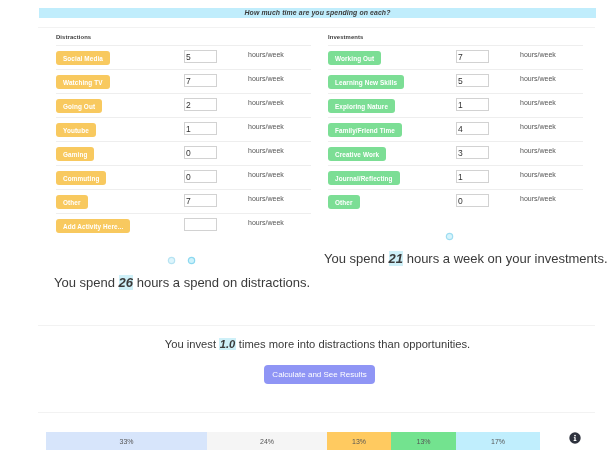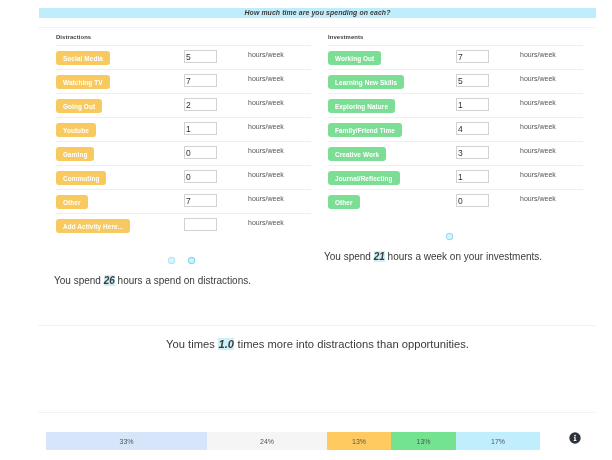--- a/index.html
+++ b/index.html
@@ -53,21 +53,21 @@
     border:1px solid #d2d2d2; background:#fff; font-size:8.5px;
     color:#333; padding:0 1px; line-height:11px;
     font-family:"Liberation Sans", sans-serif;
   }
   .unit {
     position:absolute; left:192px; top:2px; height:13px; line-height:13px;
     font-size:7px; color:#555;
   }
 
   
-  .summary { position:absolute; font-size:10px; color:#3a3a3a; }
+  .summary { position:absolute; font-size:13px; color:#3a3a3a; }
   .summary b { font-style:italic; font-weight:bold; background:#cff0f8; }
 
   
   .divider { position:absolute; left:38px; width:557px; height:1px; background:#f2f2f2; }
   .statement {
     position:absolute; left:39px; width:557px; top:338px; text-align:center;
     font-size:11.2px; color:#3a3a3a;
   }
   .statement b { font-style:italic; font-weight:bold; background:#cef0f8; padding:0 0.5px;text-align:right; }
   .cta {
@@ -192,23 +192,24 @@
     </svg>
   <svg class="ico" style="left:445px; top:231.5px;" viewBox="0 0 16 16">
       <circle cx="8" cy="8" r="5.6" fill="#d6f4fc" stroke="#9fddf1" stroke-width="2.2"></circle>
     </svg>
 
   <div class="divider" style="top:27px"></div>
   <div class="divider" style="top:325px"></div>
   <div class="divider" style="top:412px"></div>
 
   <div class="statement">
-    <span>You times </span><b>1.0</b><span> times more into distractions than opportunities.</span>
-  </div>
-
+    <span>You invest </span><b>1.0</b><span> times more into distractions than opportunities.</span>
+  </div>
+
+  <button class="cta">Calculate and See Results</button>
 
   <div class="bar" id="bar">
       <div class="seg" style="background: rgb(215, 229, 251); width: 161px;">33%</div>
       <div class="seg" style="background: rgb(245, 245, 245); width: 120px;">24%</div>
       <div class="seg" style="background: rgb(255, 202, 96); width: 64px;">13%</div>
       <div class="seg" style="background: rgb(115, 227, 143); width: 65px;">13%</div>
       <div class="seg" style="background: rgb(192, 238, 253); width: 84px;">17%</div>
     </div>
 
   <svg class="info-ico" viewBox="0 0 24 24">

